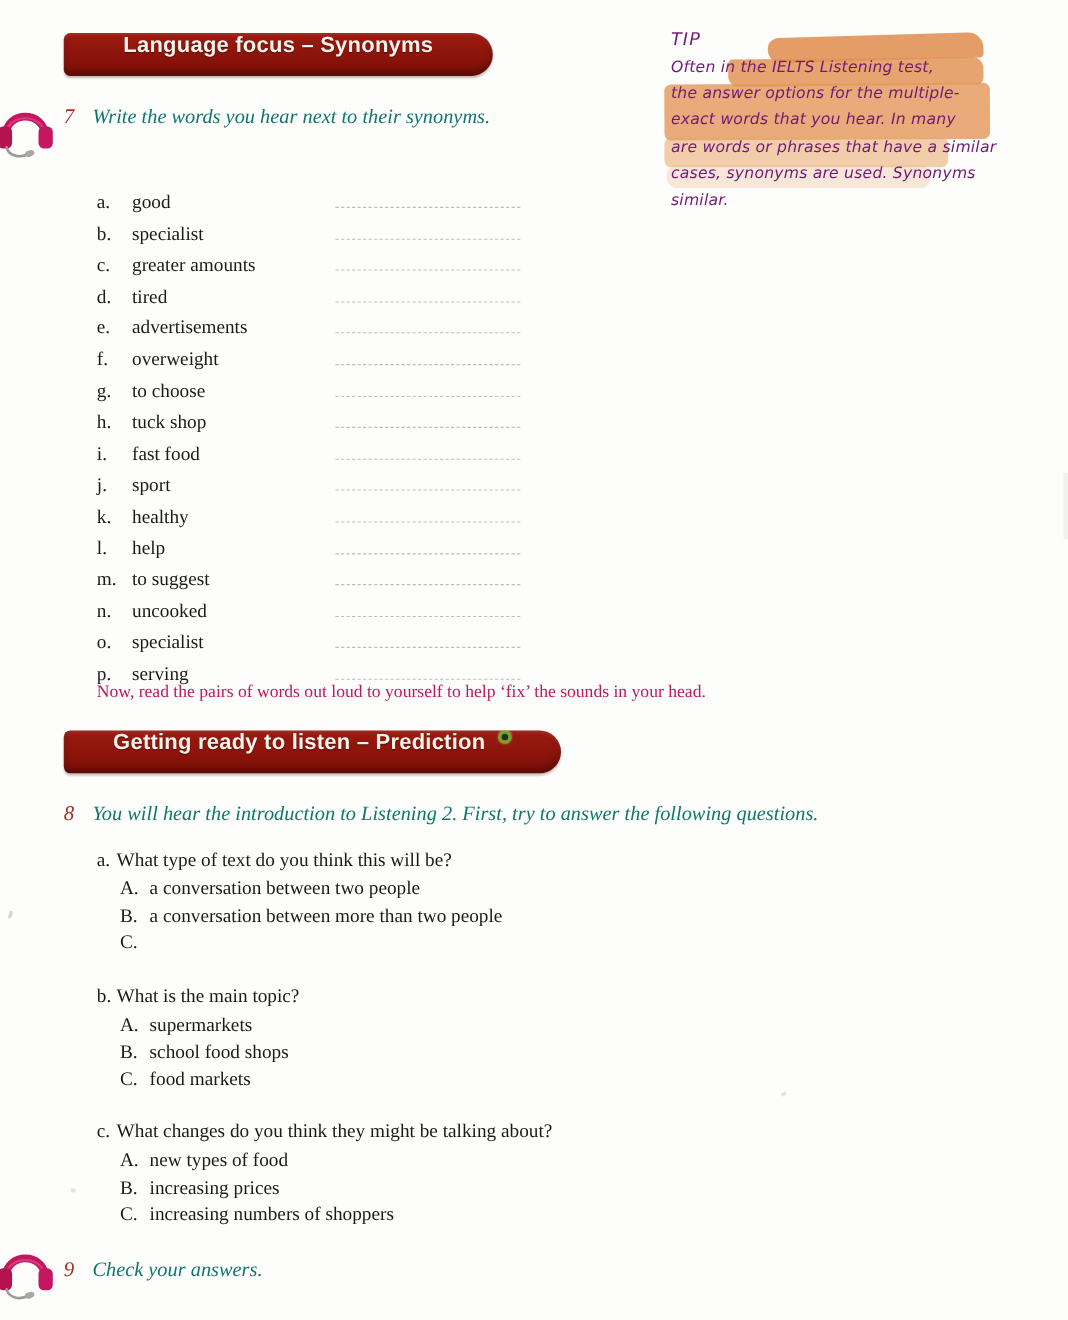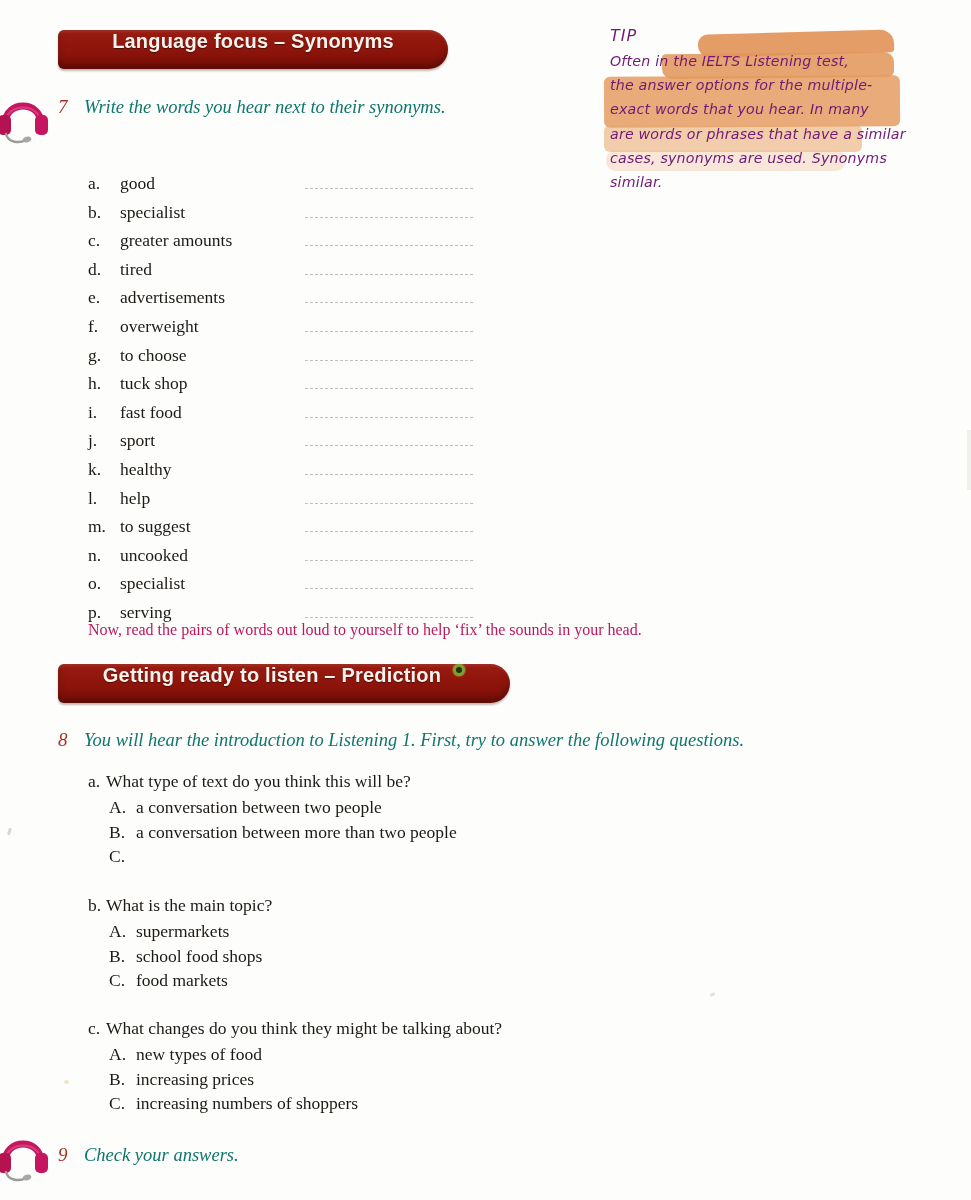--- a/index.html
+++ b/index.html
@@ -223,21 +223,21 @@
 
 <div id="now-read">Now, read the pairs of words out loud to yourself to help ‘fix’ the sounds in your head.</div>
 
 <div class="banner" id="banner2">
   <span>Getting ready to listen – Prediction</span>
   <span class="green-dot"></span>
 </div>
 
 <div class="exercise" id="ex8">
   <span class="ex-num">8</span>
-  <span class="ex-text">You will hear the introduction to Listening 1. First, try to answer the following questions.</span>
+  <span class="ex-text">You will hear the introduction to Listening 2. First, try to answer the following questions.</span>
 </div>
 
 <div class="qblock" id="qa">
   <div class="qhead">
     <span class="qletter">a.</span>
     <span>What type of text do you think this will be?</span>
   </div>
   <div class="opts">
     <div class="opt">
         <span class="opt-letter">A.</span>

